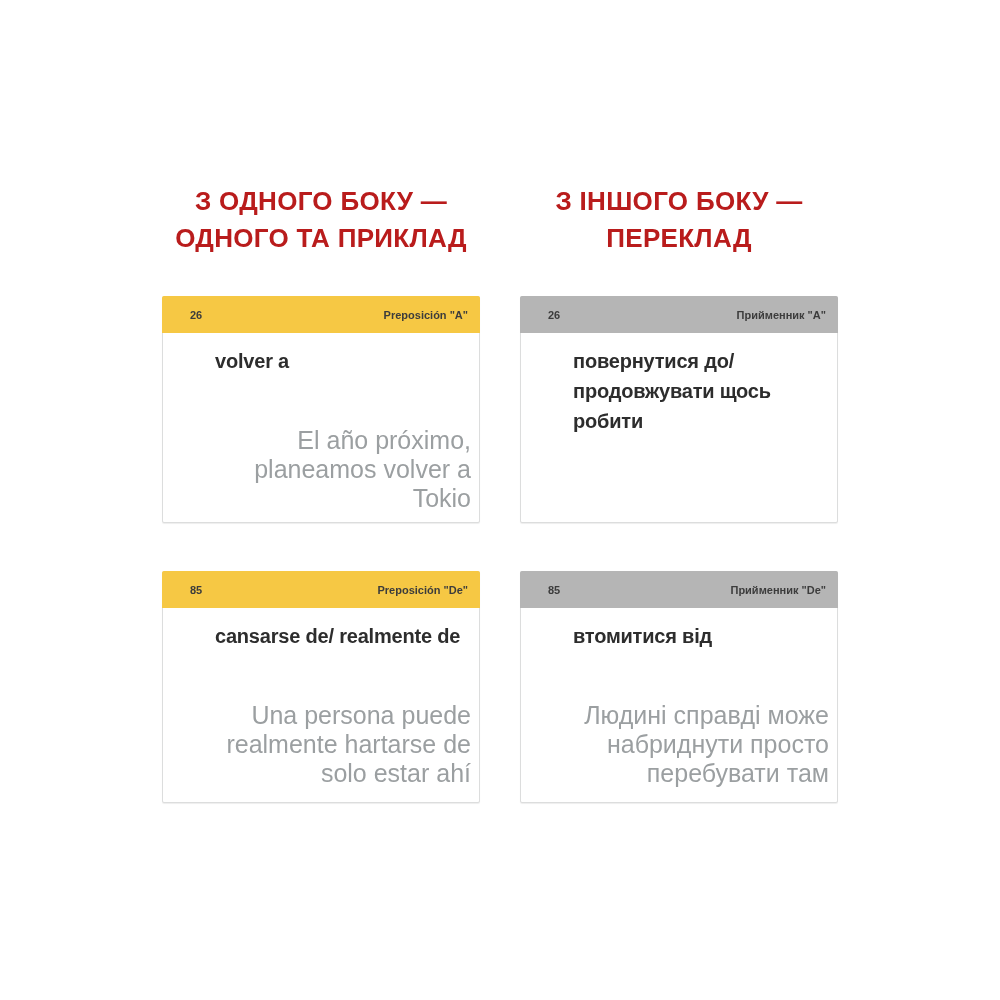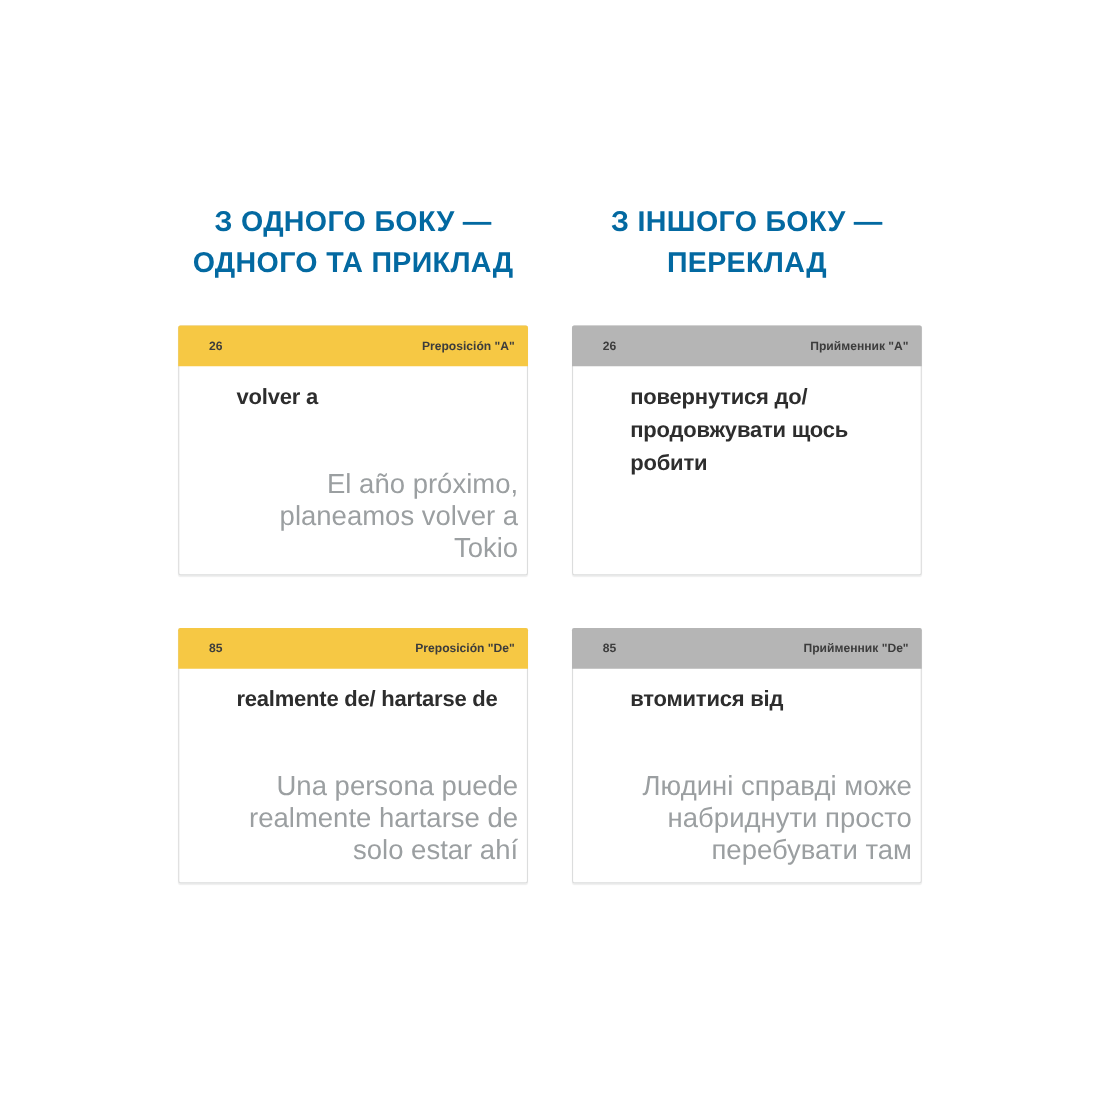--- a/index.html
+++ b/index.html
@@ -17,21 +17,21 @@
     overflow: hidden;
   }
   .col-header {
     position: absolute;
     top: 183px;
     width: 318px;
     text-align: center;
     font-size: 26px;
     font-weight: bold;
     line-height: 37px;
-    color: #0369a1;
+    color: #b91c1c;
     letter-spacing: 0.3px;
   }
   .col-header.left  { left: 162px; }
   .col-header.right { left: 520px; }
 
   .card {
     position: absolute;
     width: 318px;
     background: #ffffff;
     border: 1px solid #dcdddd;
@@ -120,21 +120,21 @@
       <span class="tag">Прийменник "А"</span>
     </div>
     <div class="word">повернутися до/ продовжувати щось робити</div>
   </div>
 
   <div class="card c2">
     <div class="band" style="background-color: rgb(246, 200, 68);">
       <span class="num">85</span>
       <span class="tag">Preposición "De"</span>
     </div>
-    <div class="word">realmente de/ hartarse de</div>
+    <div class="word">cansarse de/ realmente de</div>
     <div class="example">Una persona puede realmente hartarse de solo estar ahí</div>
   </div>
 
   <div class="card c3">
     <div class="band" style="background-color: rgb(181, 181, 181);">
       <span class="num">85</span>
       <span class="tag">Прийменник "De"</span>
     </div>
     <div class="word">втомитися від</div>
     <div class="example">Людині справді може набриднути просто перебувати там</div>

